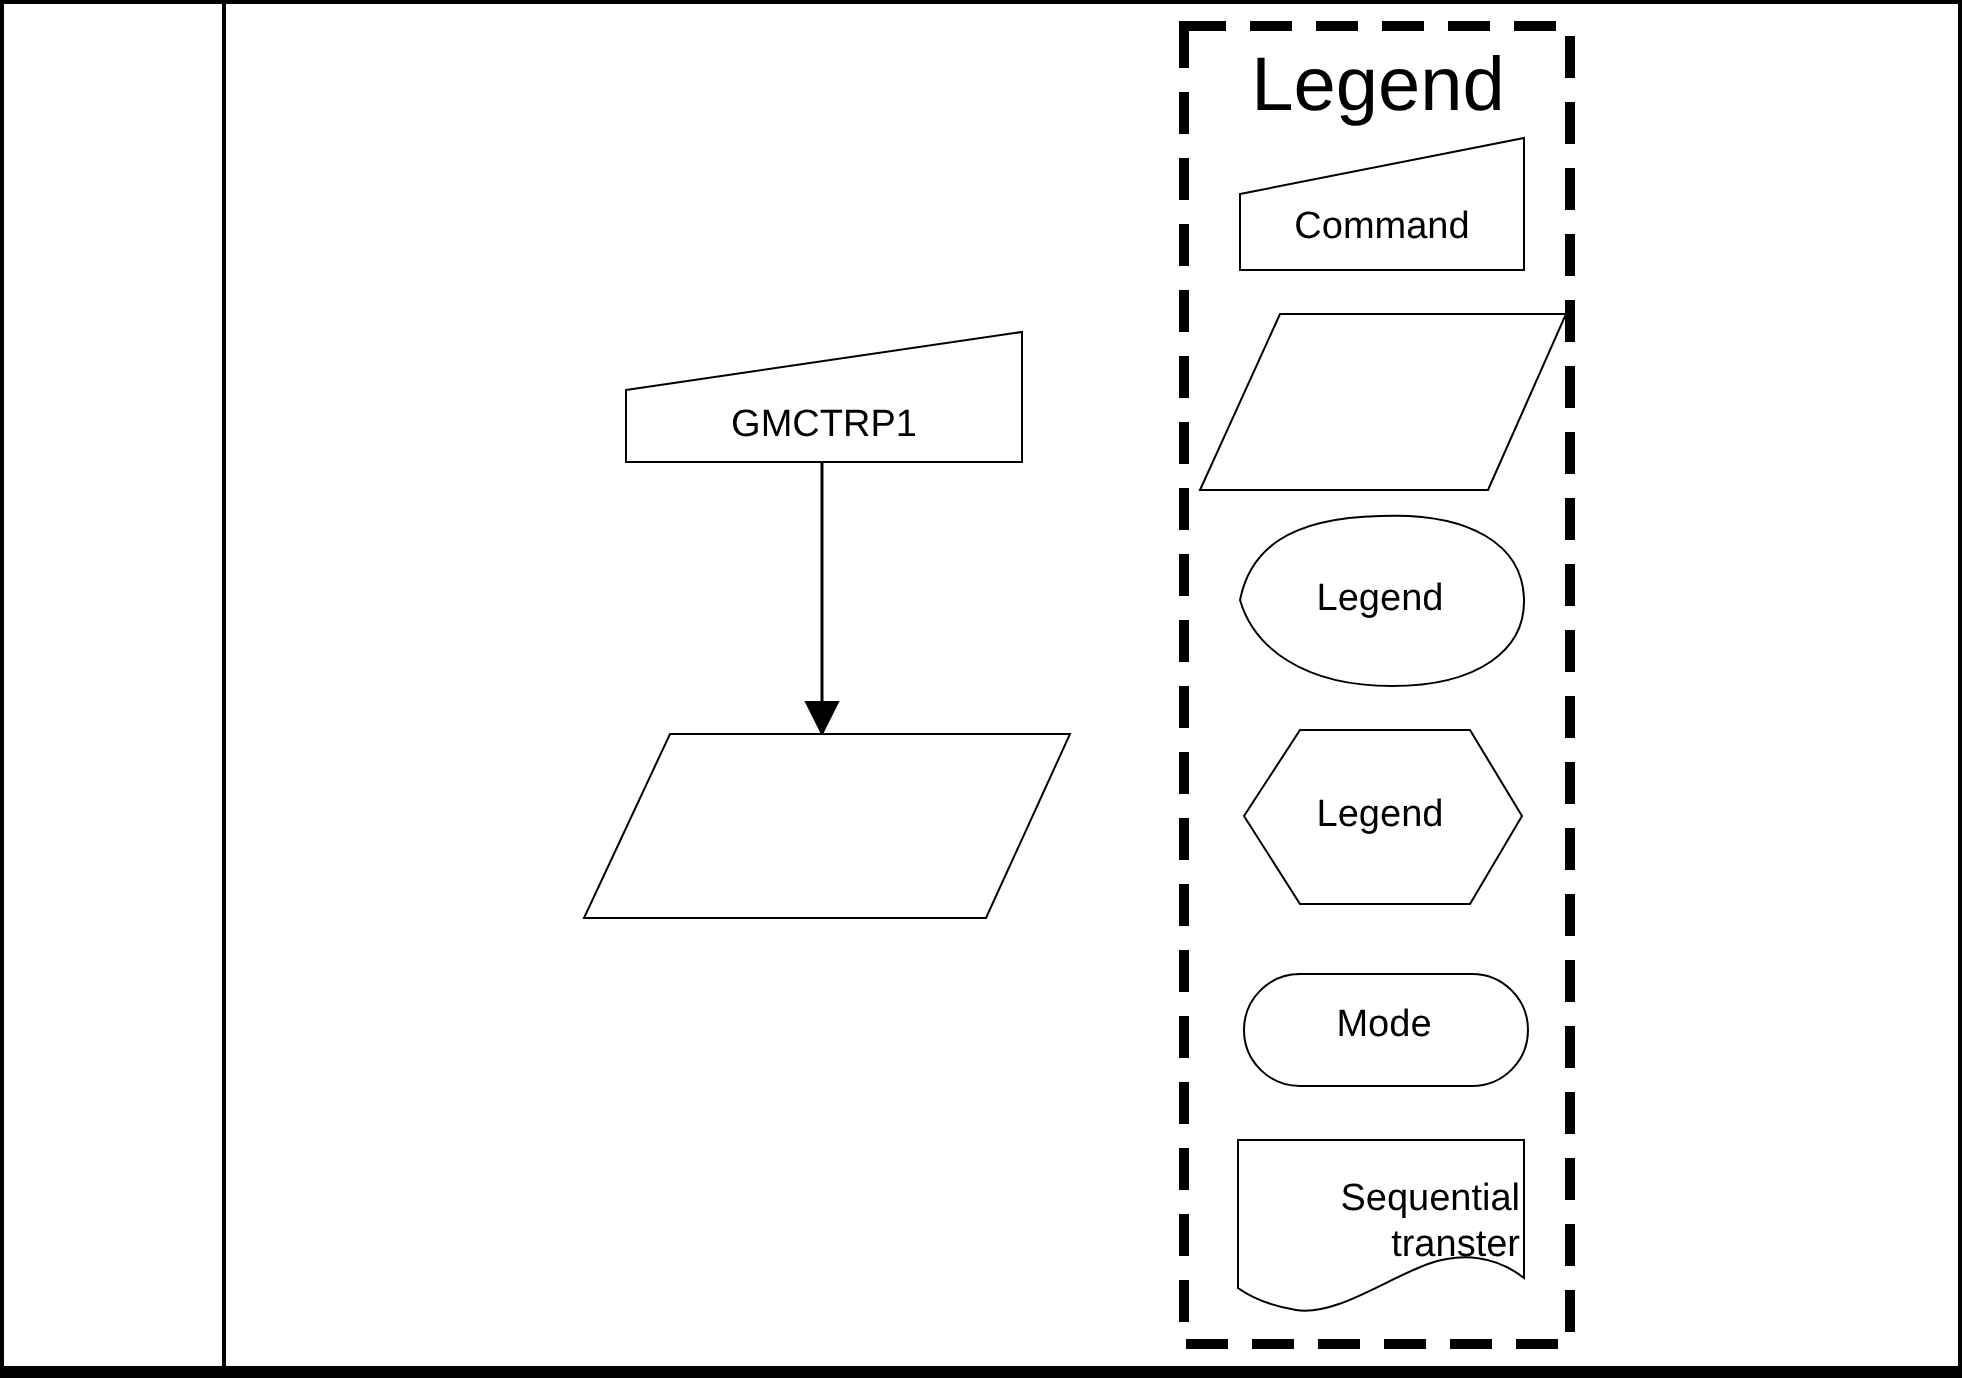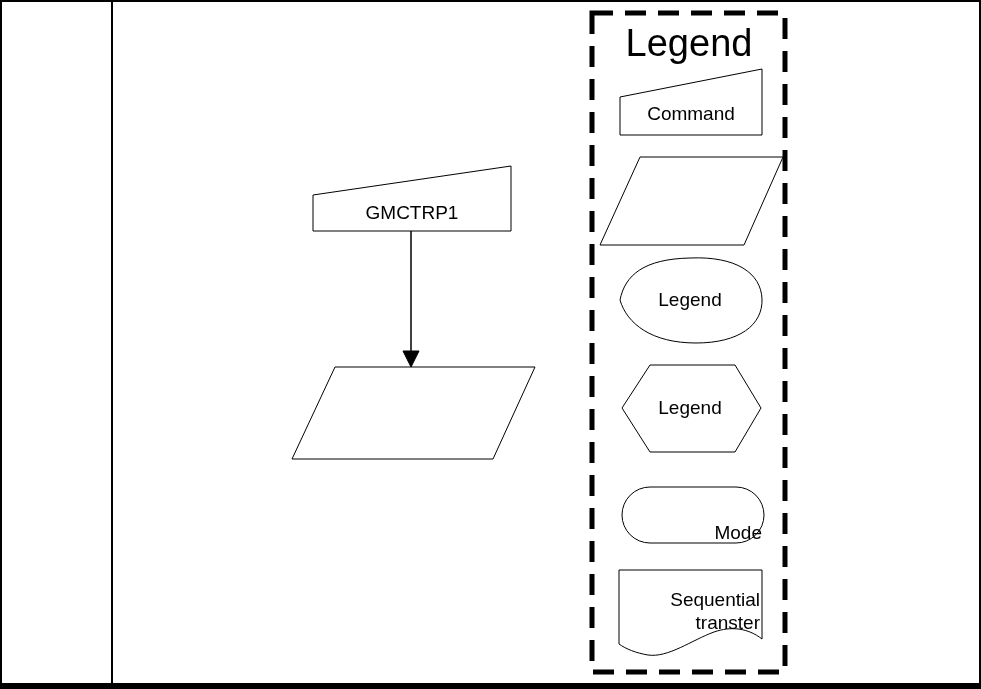--- a/index.html
+++ b/index.html
@@ -89,18 +89,18 @@
 
   <div class="lbl title" style="left:607px; top:24px; width:160px;">Legend</div>
 
   <div class="lbl" style="left:619px; top:101px; width:140px;">Command</div>
 
 
   <div class="lbl" style="left:618px; top:287px; width:140px;">Legend</div>
 
   <div class="lbl" style="left:618px; top:395px; width:140px;">Legend</div>
 
-  <div class="lbl" style="left:620px; top:520px; width:140px;text-align:right;">Mode</div>
+  <div class="lbl" style="left:620px; top:500px; width:140px;">Mode</div>
 
   <div class="lbl ml" style="left:618px; top:586px; width:140px;text-align:right;">Sequential
 transter</div>
 
 </div>
 
 </body></html>

